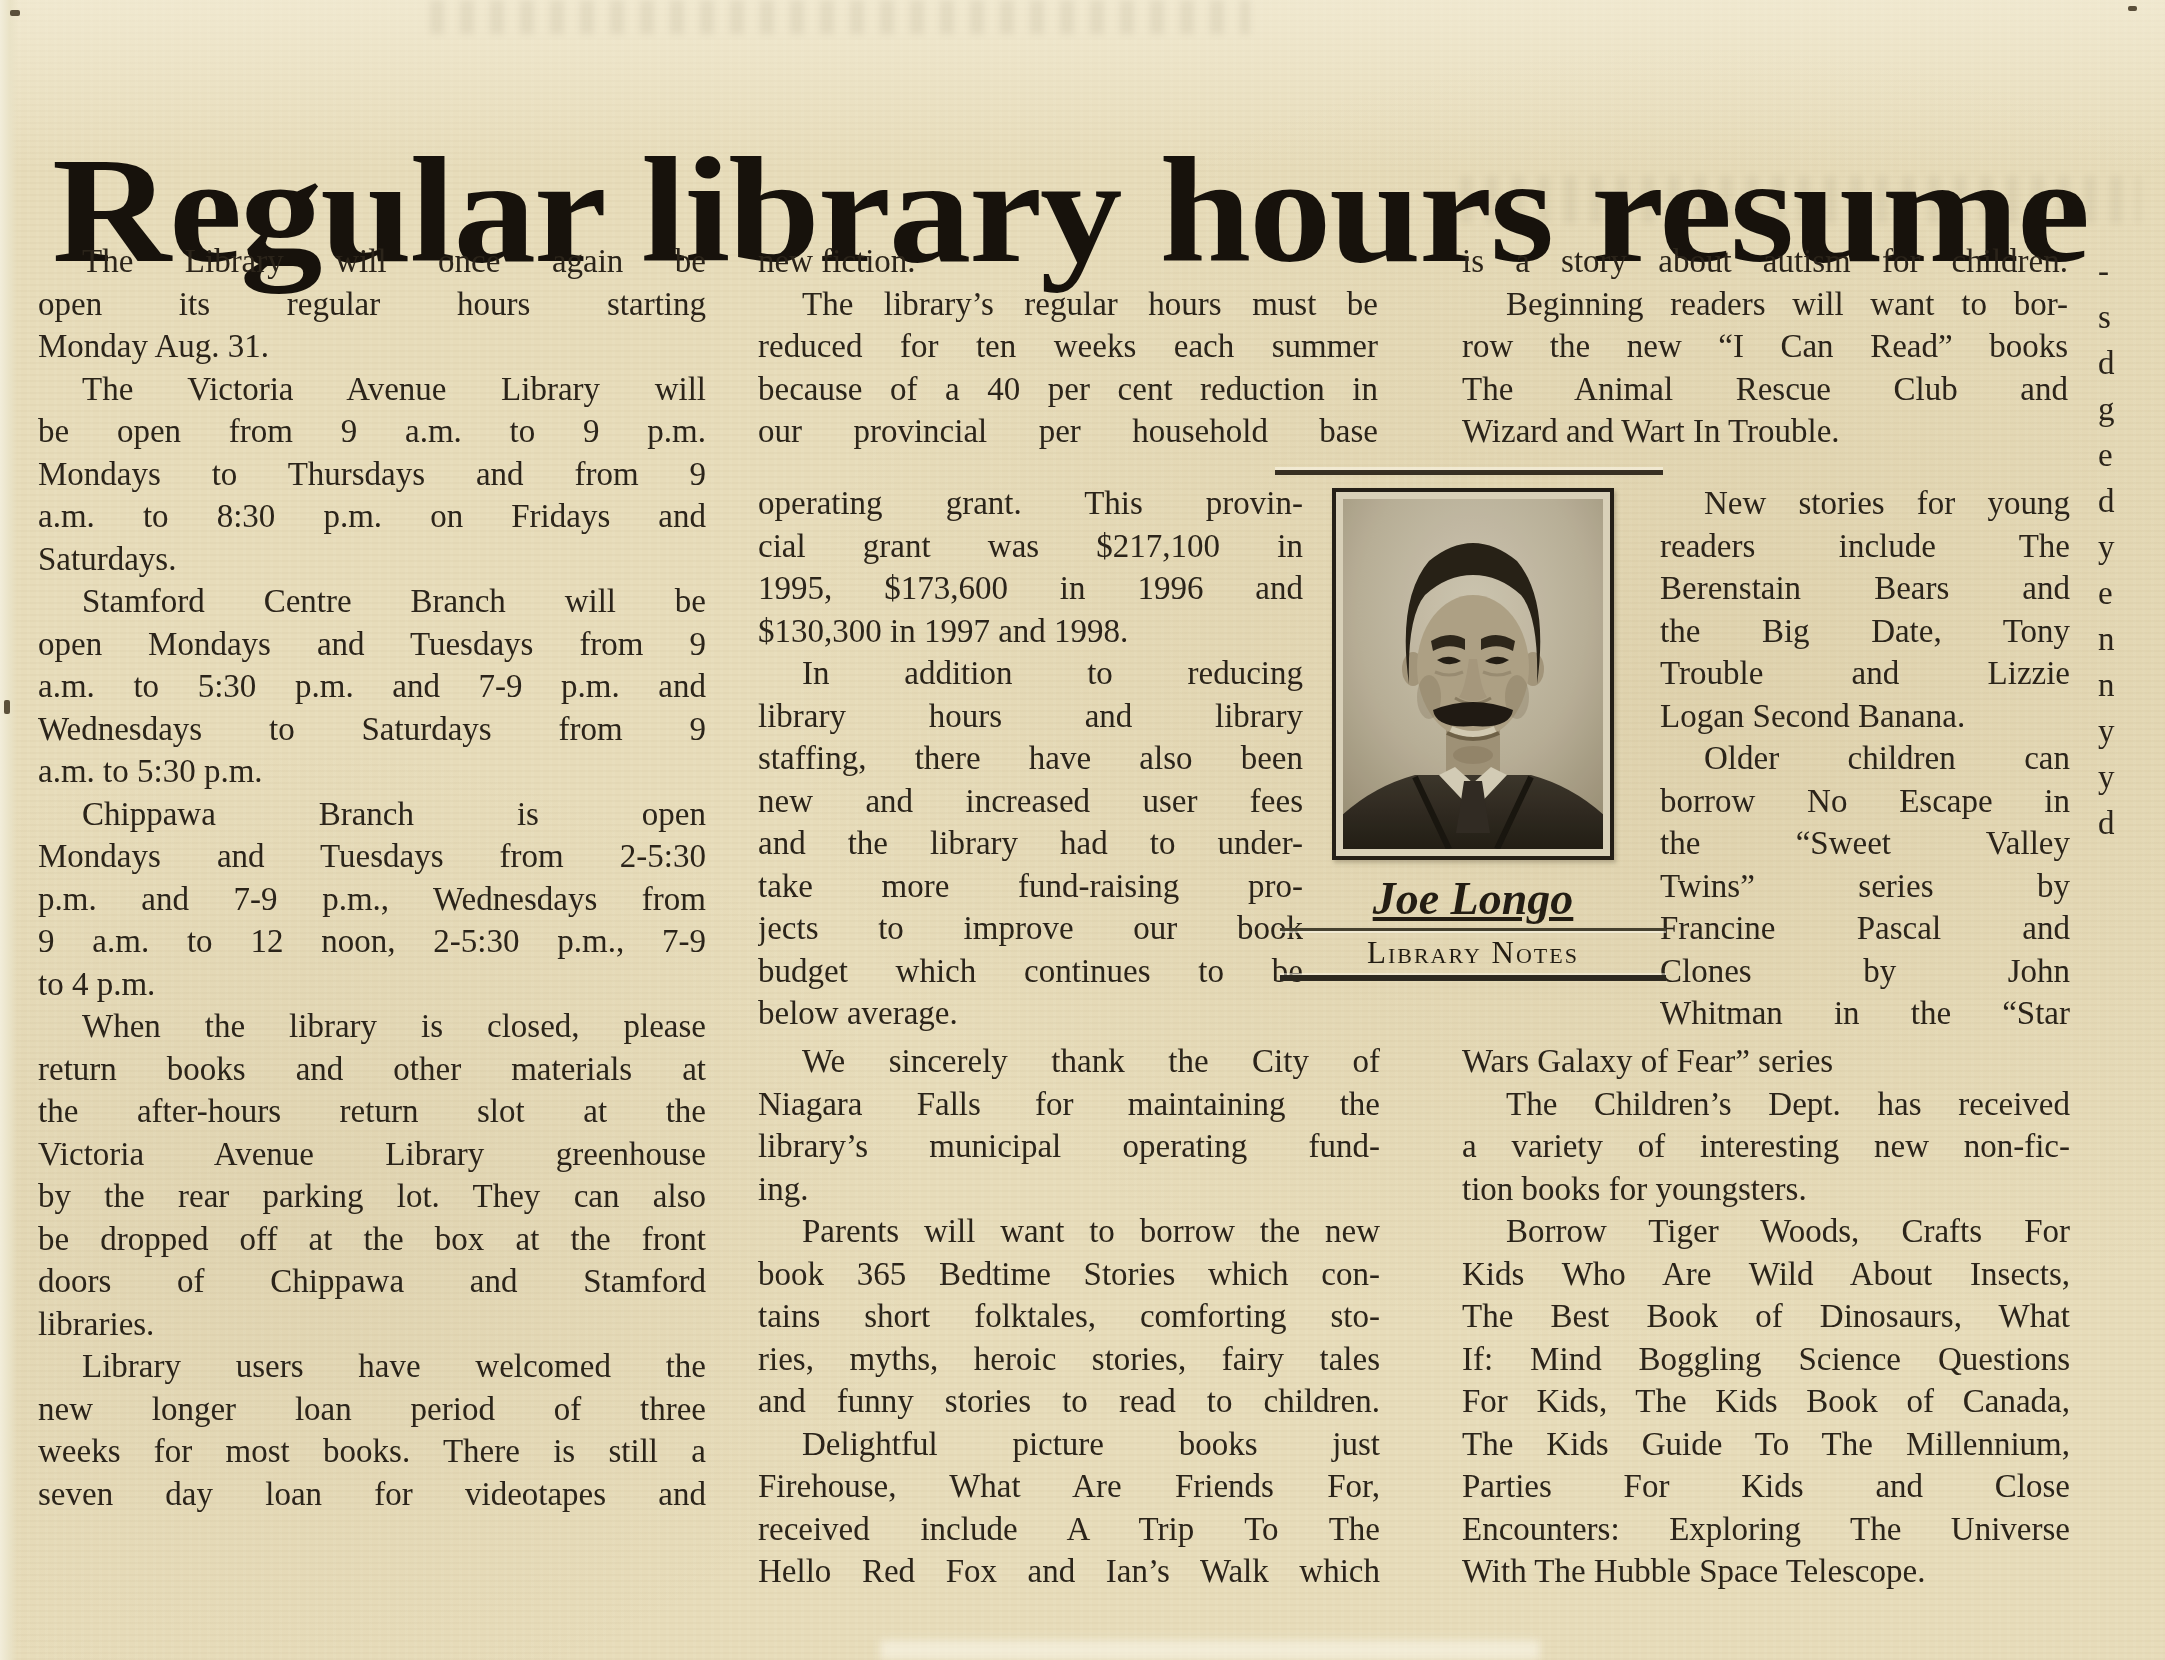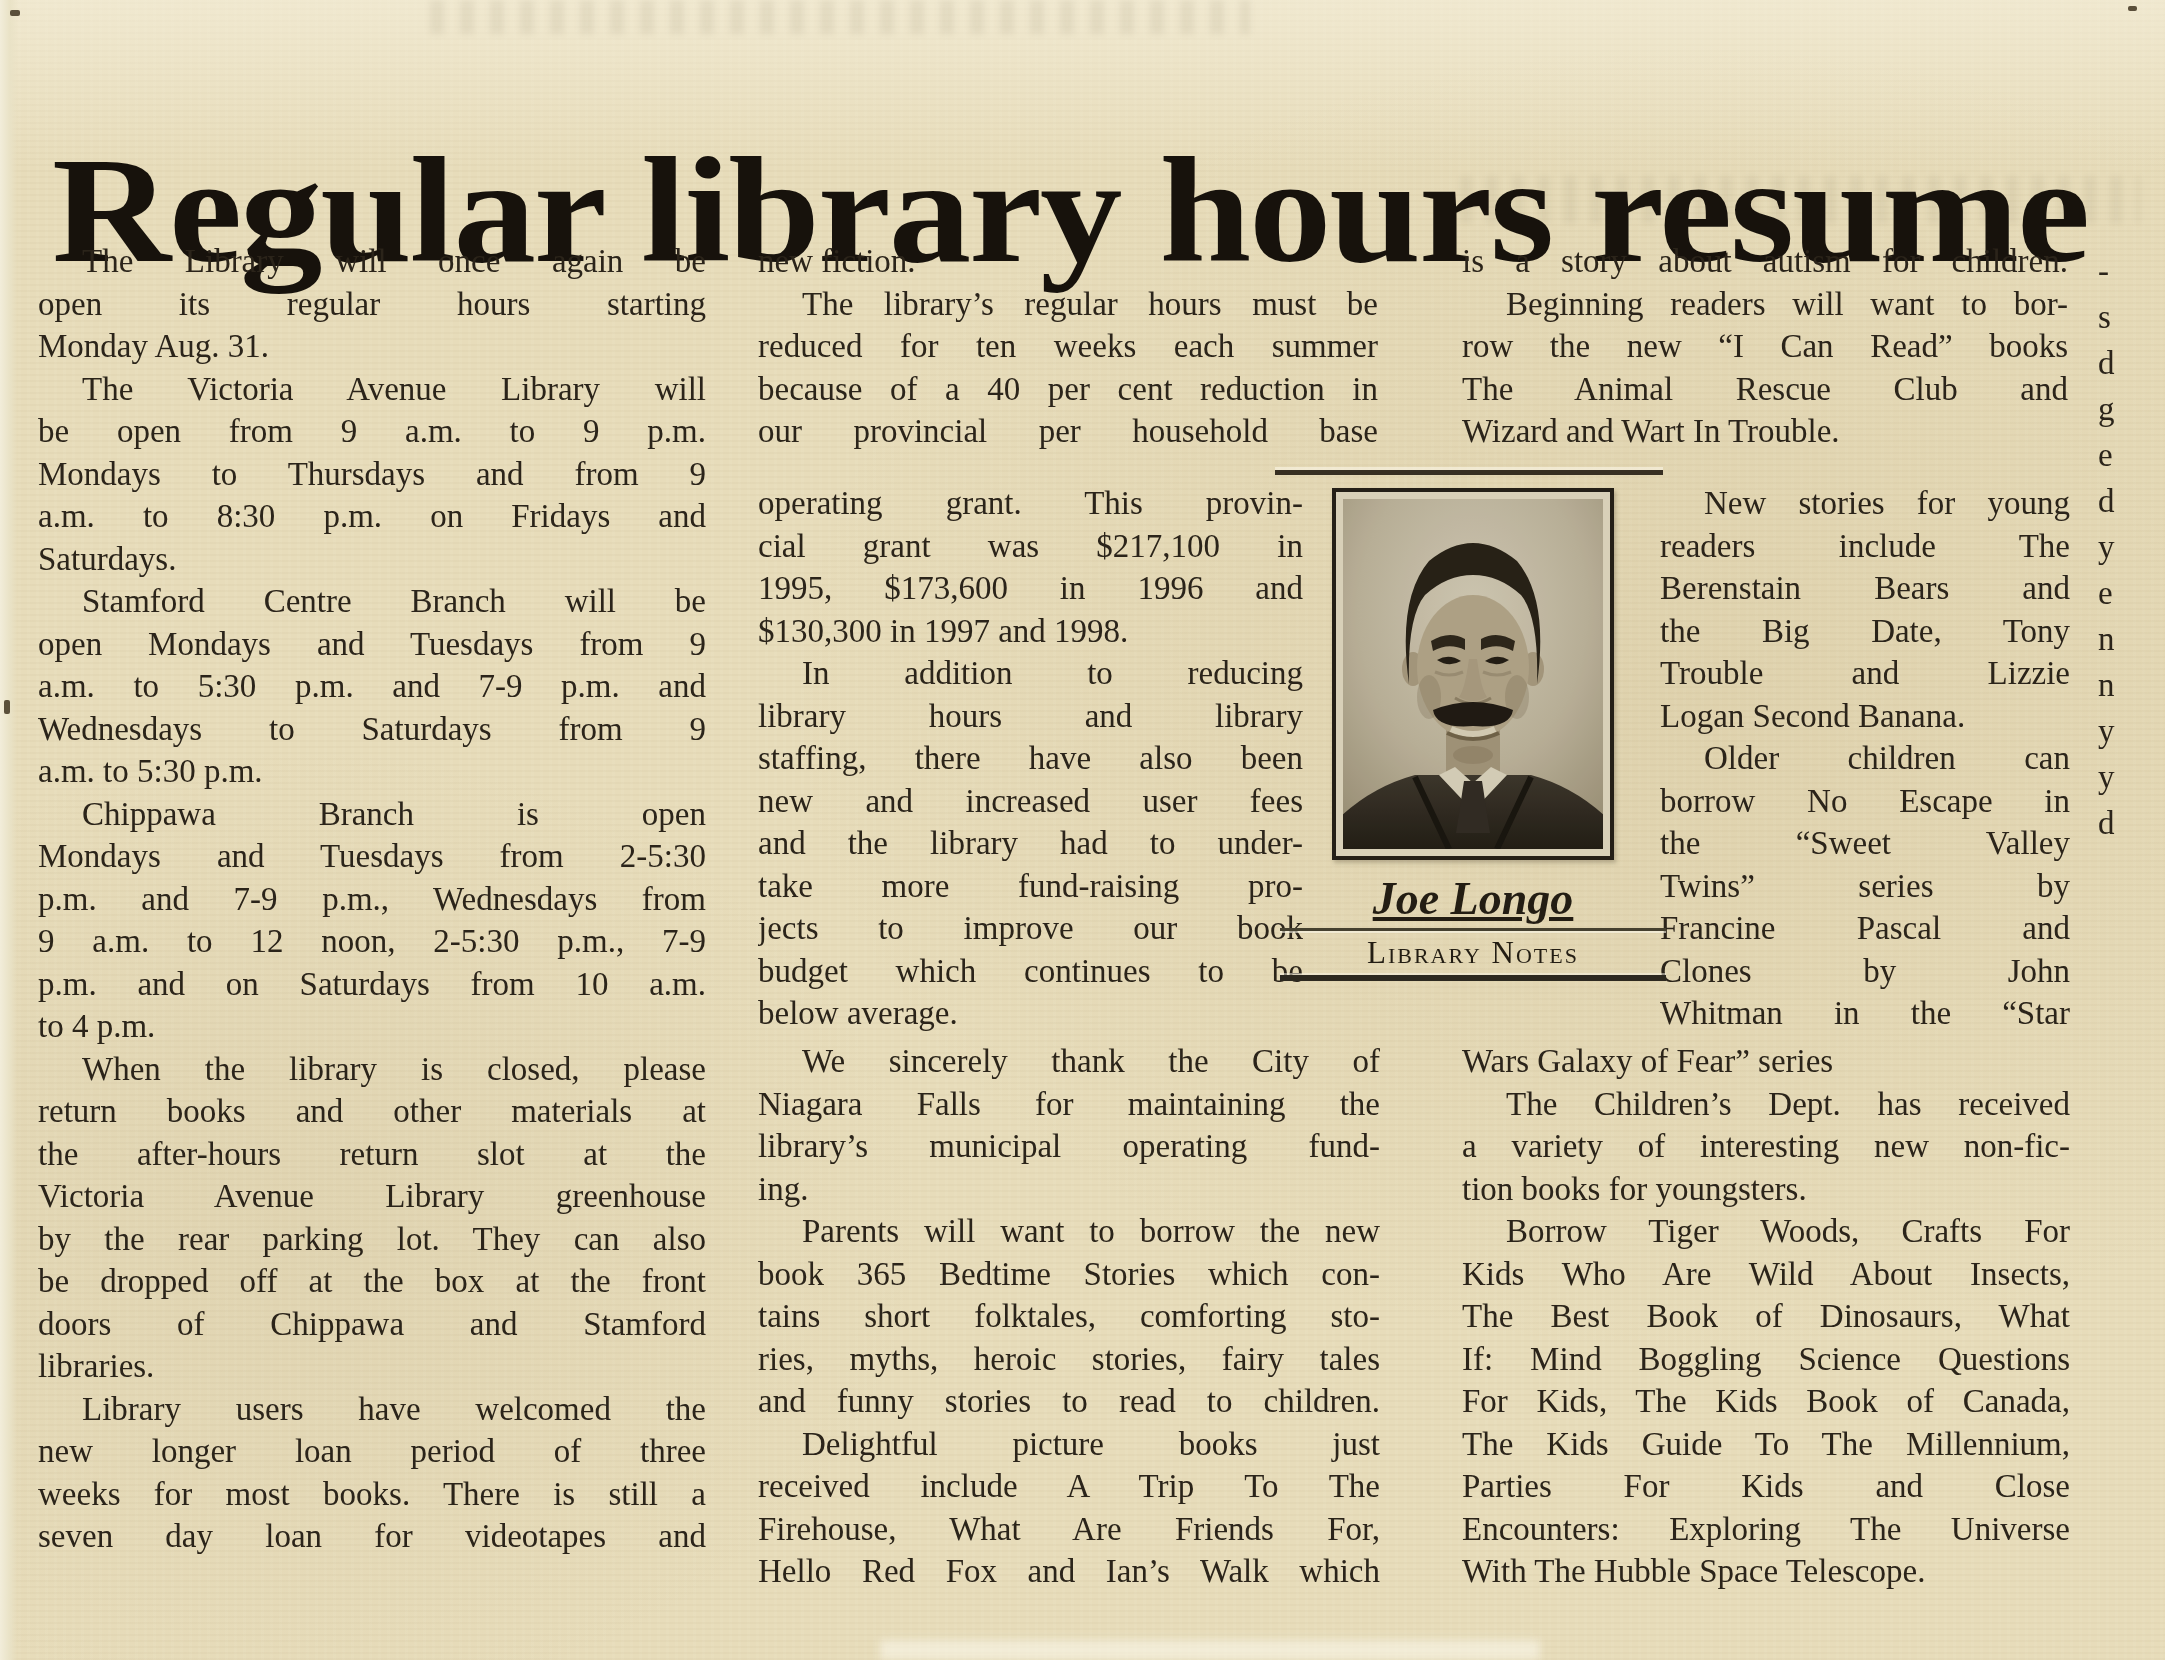--- a/index.html
+++ b/index.html
@@ -97,21 +97,20 @@
       <div class="tl">Saturdays.</div>
       <div class="tl j ind">Stamford Centre Branch will be</div>
       <div class="tl j">open Mondays and Tuesdays from 9</div>
       <div class="tl j">a.m. to 5:30 p.m. and 7-9 p.m. and</div>
       <div class="tl j">Wednesdays to Saturdays from 9</div>
       <div class="tl">a.m. to 5:30 p.m.</div>
       <div class="tl j ind">Chippawa Branch is open</div>
       <div class="tl j">Mondays and Tuesdays from 2-5:30</div>
       <div class="tl j">p.m. and 7-9 p.m., Wednesdays from</div>
       <div class="tl j">9 a.m. to 12 noon, 2-5:30 p.m., 7-9</div>
-      <div class="tl j">p.m. and on Saturdays from 10 a.m.</div>
       <div class="tl">to 4 p.m.</div>
       <div class="tl j ind">When the library is closed, please</div>
       <div class="tl j">return books and other materials at</div>
       <div class="tl j">the after-hours return slot at the</div>
       <div class="tl j">Victoria Avenue Library greenhouse</div>
       <div class="tl j">by the rear parking lot. They can also</div>
       <div class="tl j">be dropped off at the box at the front</div>
       <div class="tl j">doors of Chippawa and Stamford</div>
       <div class="tl">libraries.</div>
       <div class="tl j ind">Library users have welcomed the</div>
@@ -145,22 +144,22 @@
       <div class="tl j ind">We sincerely thank the City of</div>
       <div class="tl j">Niagara Falls for maintaining the</div>
       <div class="tl j">library’s municipal operating fund-</div>
       <div class="tl">ing.</div>
       <div class="tl j ind">Parents will want to borrow the new</div>
       <div class="tl j">book 365 Bedtime Stories which con-</div>
       <div class="tl j">tains short folktales, comforting sto-</div>
       <div class="tl j">ries, myths, heroic stories, fairy tales</div>
       <div class="tl j">and funny stories to read to children.</div>
       <div class="tl j ind">Delightful picture books just</div>
+      <div class="tl j">Firehouse, What Are Friends For,</div>
       <div class="tl j">received include A Trip To The</div>
-      <div class="tl j">Firehouse, What Are Friends For,</div>
       <div class="tl j">Hello Red Fox and Ian’s Walk which</div>
     </div>
   <div id="b-col3-top" data-block="col3_top">
       <div class="tl j">is a story about autism for children.</div>
       <div class="tl j ind">Beginning readers will want to bor-</div>
       <div class="tl j">row the new “I Can Read” books</div>
       <div class="tl j">The Animal Rescue Club and</div>
       <div class="tl">Wizard and Wart In Trouble.</div>
     </div>
   <div id="b-col3-mid" data-block="col3_mid">

